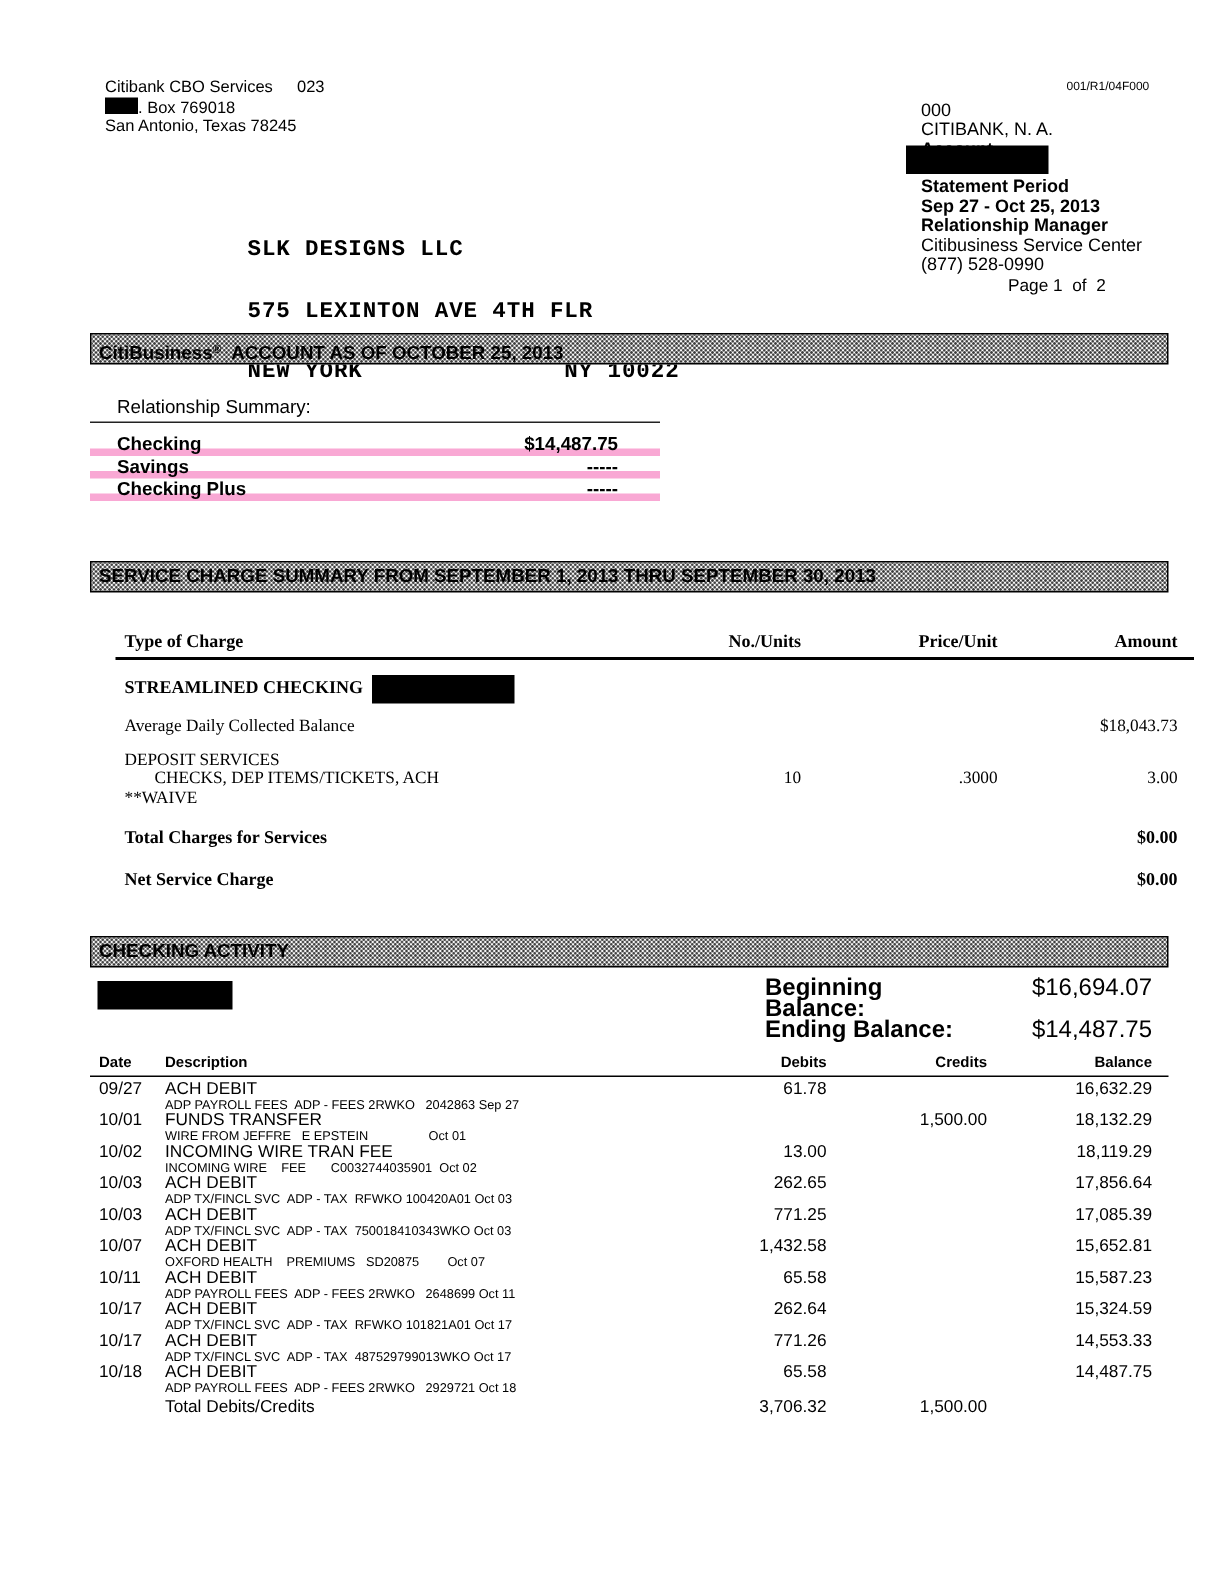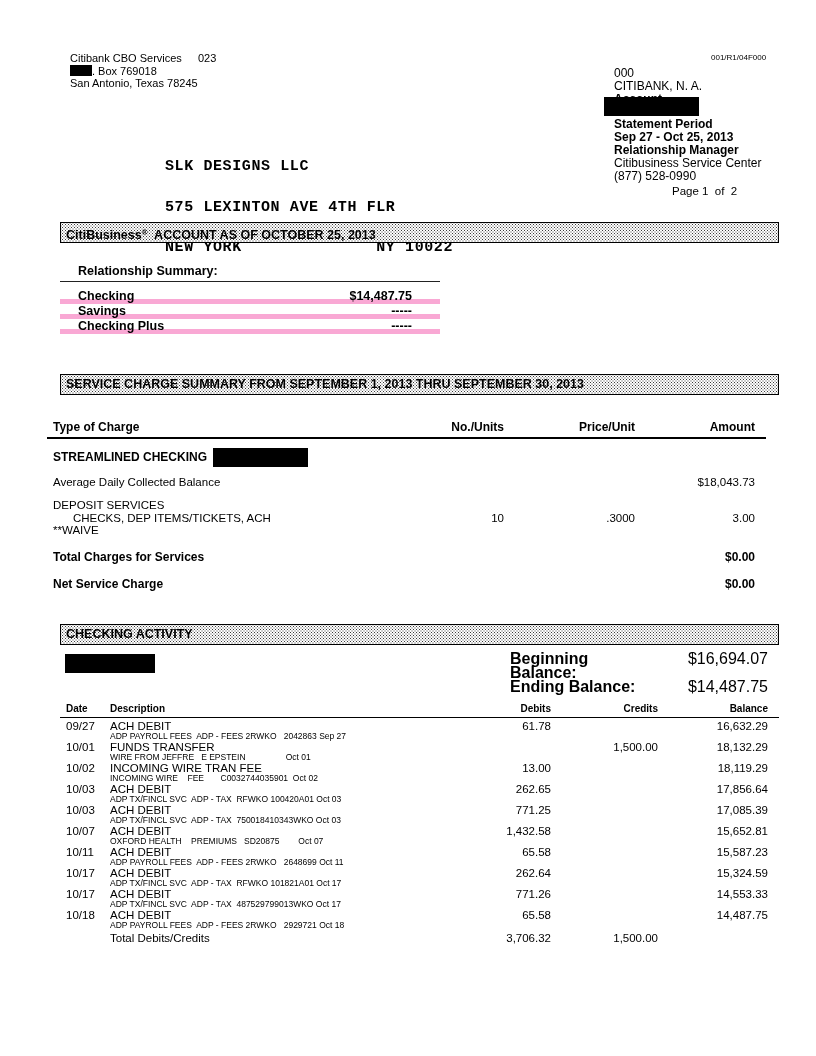--- a/index.html
+++ b/index.html
@@ -24,28 +24,28 @@
   
   .banner { left:60px; width:719px; height:21px; border:1px solid #000;
     background-color:#fff;
     background-image: radial-gradient(#3a3a3a 0.8px, transparent 0.9px), radial-gradient(#3a3a3a 0.8px, transparent 0.9px);
     background-size:3px 3px; background-position:0 0, 1.5px 1.5px;
     font-weight:bold; font-size:12.5px; line-height:19px; padding-left:5px; overflow:hidden; }
   .banner sup { font-size:8px; vertical-align:4px; }
 
   
   .rel { left:60px; top:262px; width:380px; font-size:12.5px; }
-  .rel .title { font-weight:bold; padding:2px 0 3px 18px; border-bottom:1.5px solid #222; }
+  .rel .title { font-weight:normal; padding:2px 0 3px 18px; border-bottom:1.5px solid #222; }
   .rel .rows { margin-top:7px; }
   .rel .row { display:flex; line-height:14px; padding:0; border-bottom:5px solid #f9a8d4; height:15px; }
   .rel .lab { flex:1; font-weight:bold; padding-left:18px; }
   .rel .val { width:150px; text-align:right; font-weight:bold; padding-right:28px; }
 
   
-  .svc { left:47px; top:418px; width:719px; font-size:11.5px; }
+  .svc { left:77px; top:418px; width:719px; font-size:11.5px;font-family:Liberation Serif, serif; }
   .svc .hrow { display:flex; font-weight:bold; font-size:12px; padding:2px 11px 3px 6px; border-bottom:2px solid #000; }
   .c-type { flex:1; }
   .c-units { width:110px; text-align:right; }
   .c-price { width:131px; text-align:right; }
   .c-amt   { width:120px; text-align:right; }
   .svc .frow { display:flex; padding:0 11px 0 6px; }
   .svc .product { margin-top:9px; font-weight:bold; font-size:12px; line-height:19px; }
   .svc .product .redact { width:95px; height:19px; vertical-align:middle; margin-left:6px; }
   .svc .avg { margin-top:9px; }
   .svc .grp { margin-top:11px; line-height:12.5px; }

